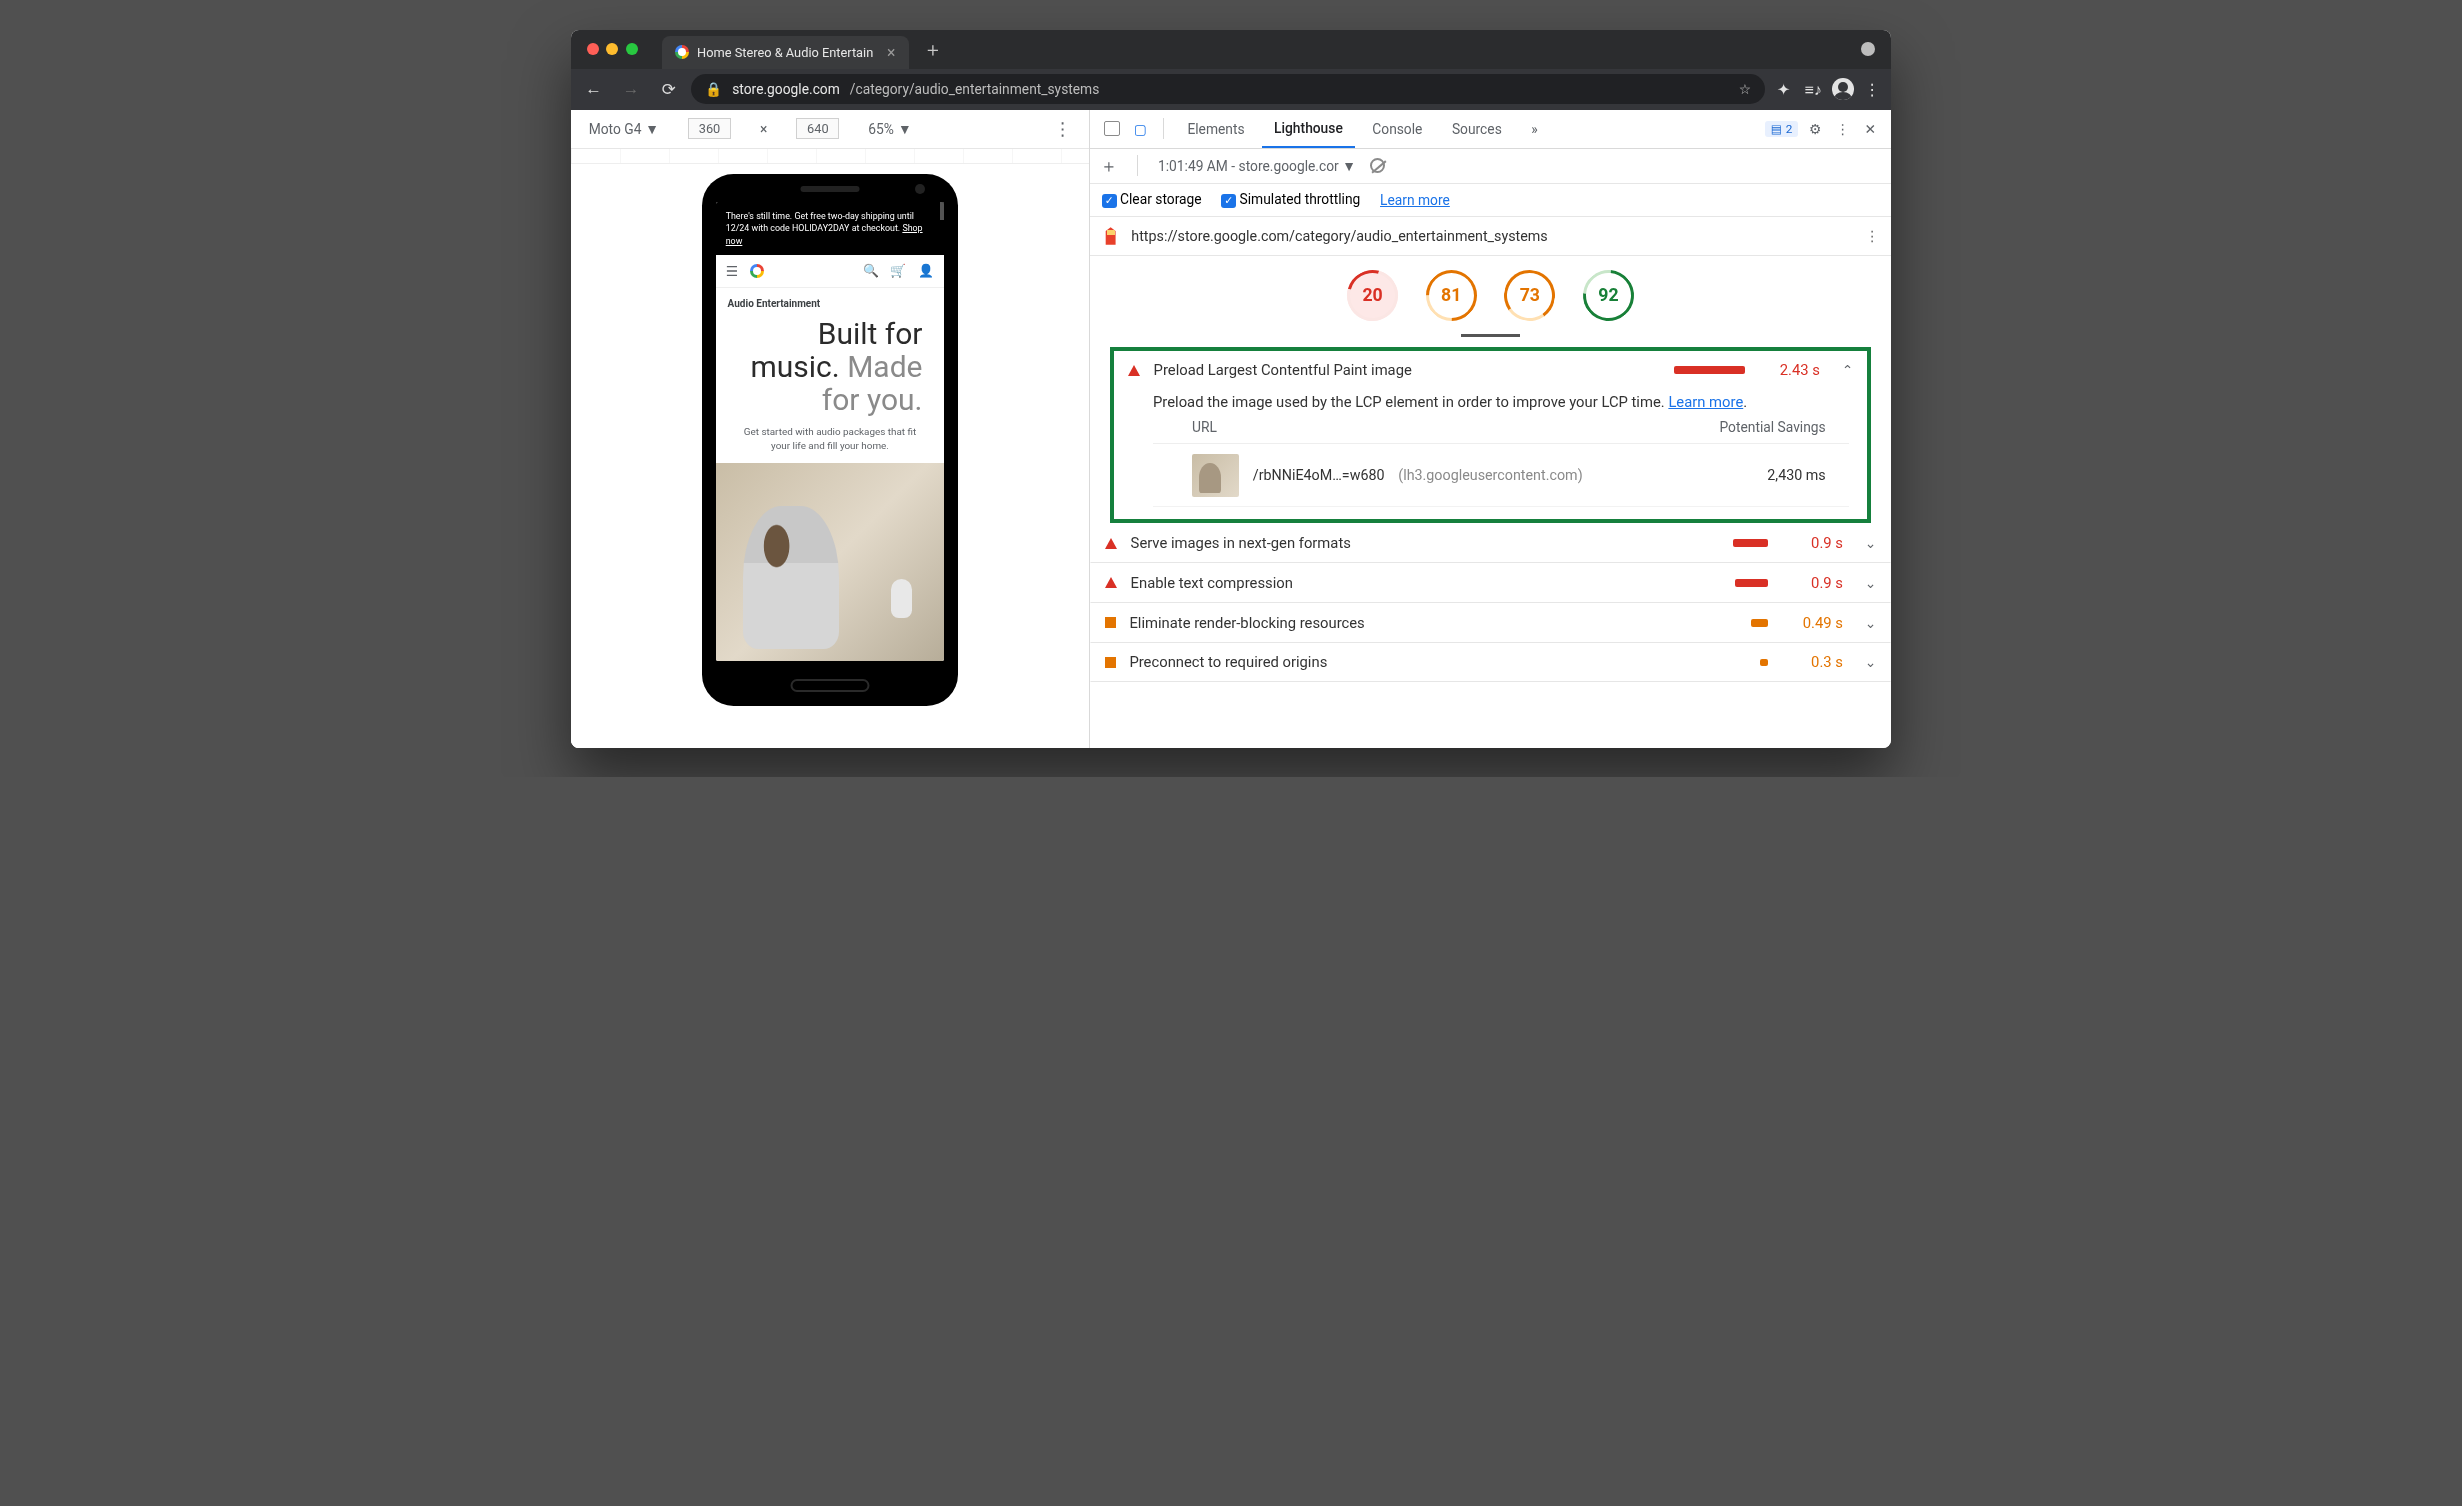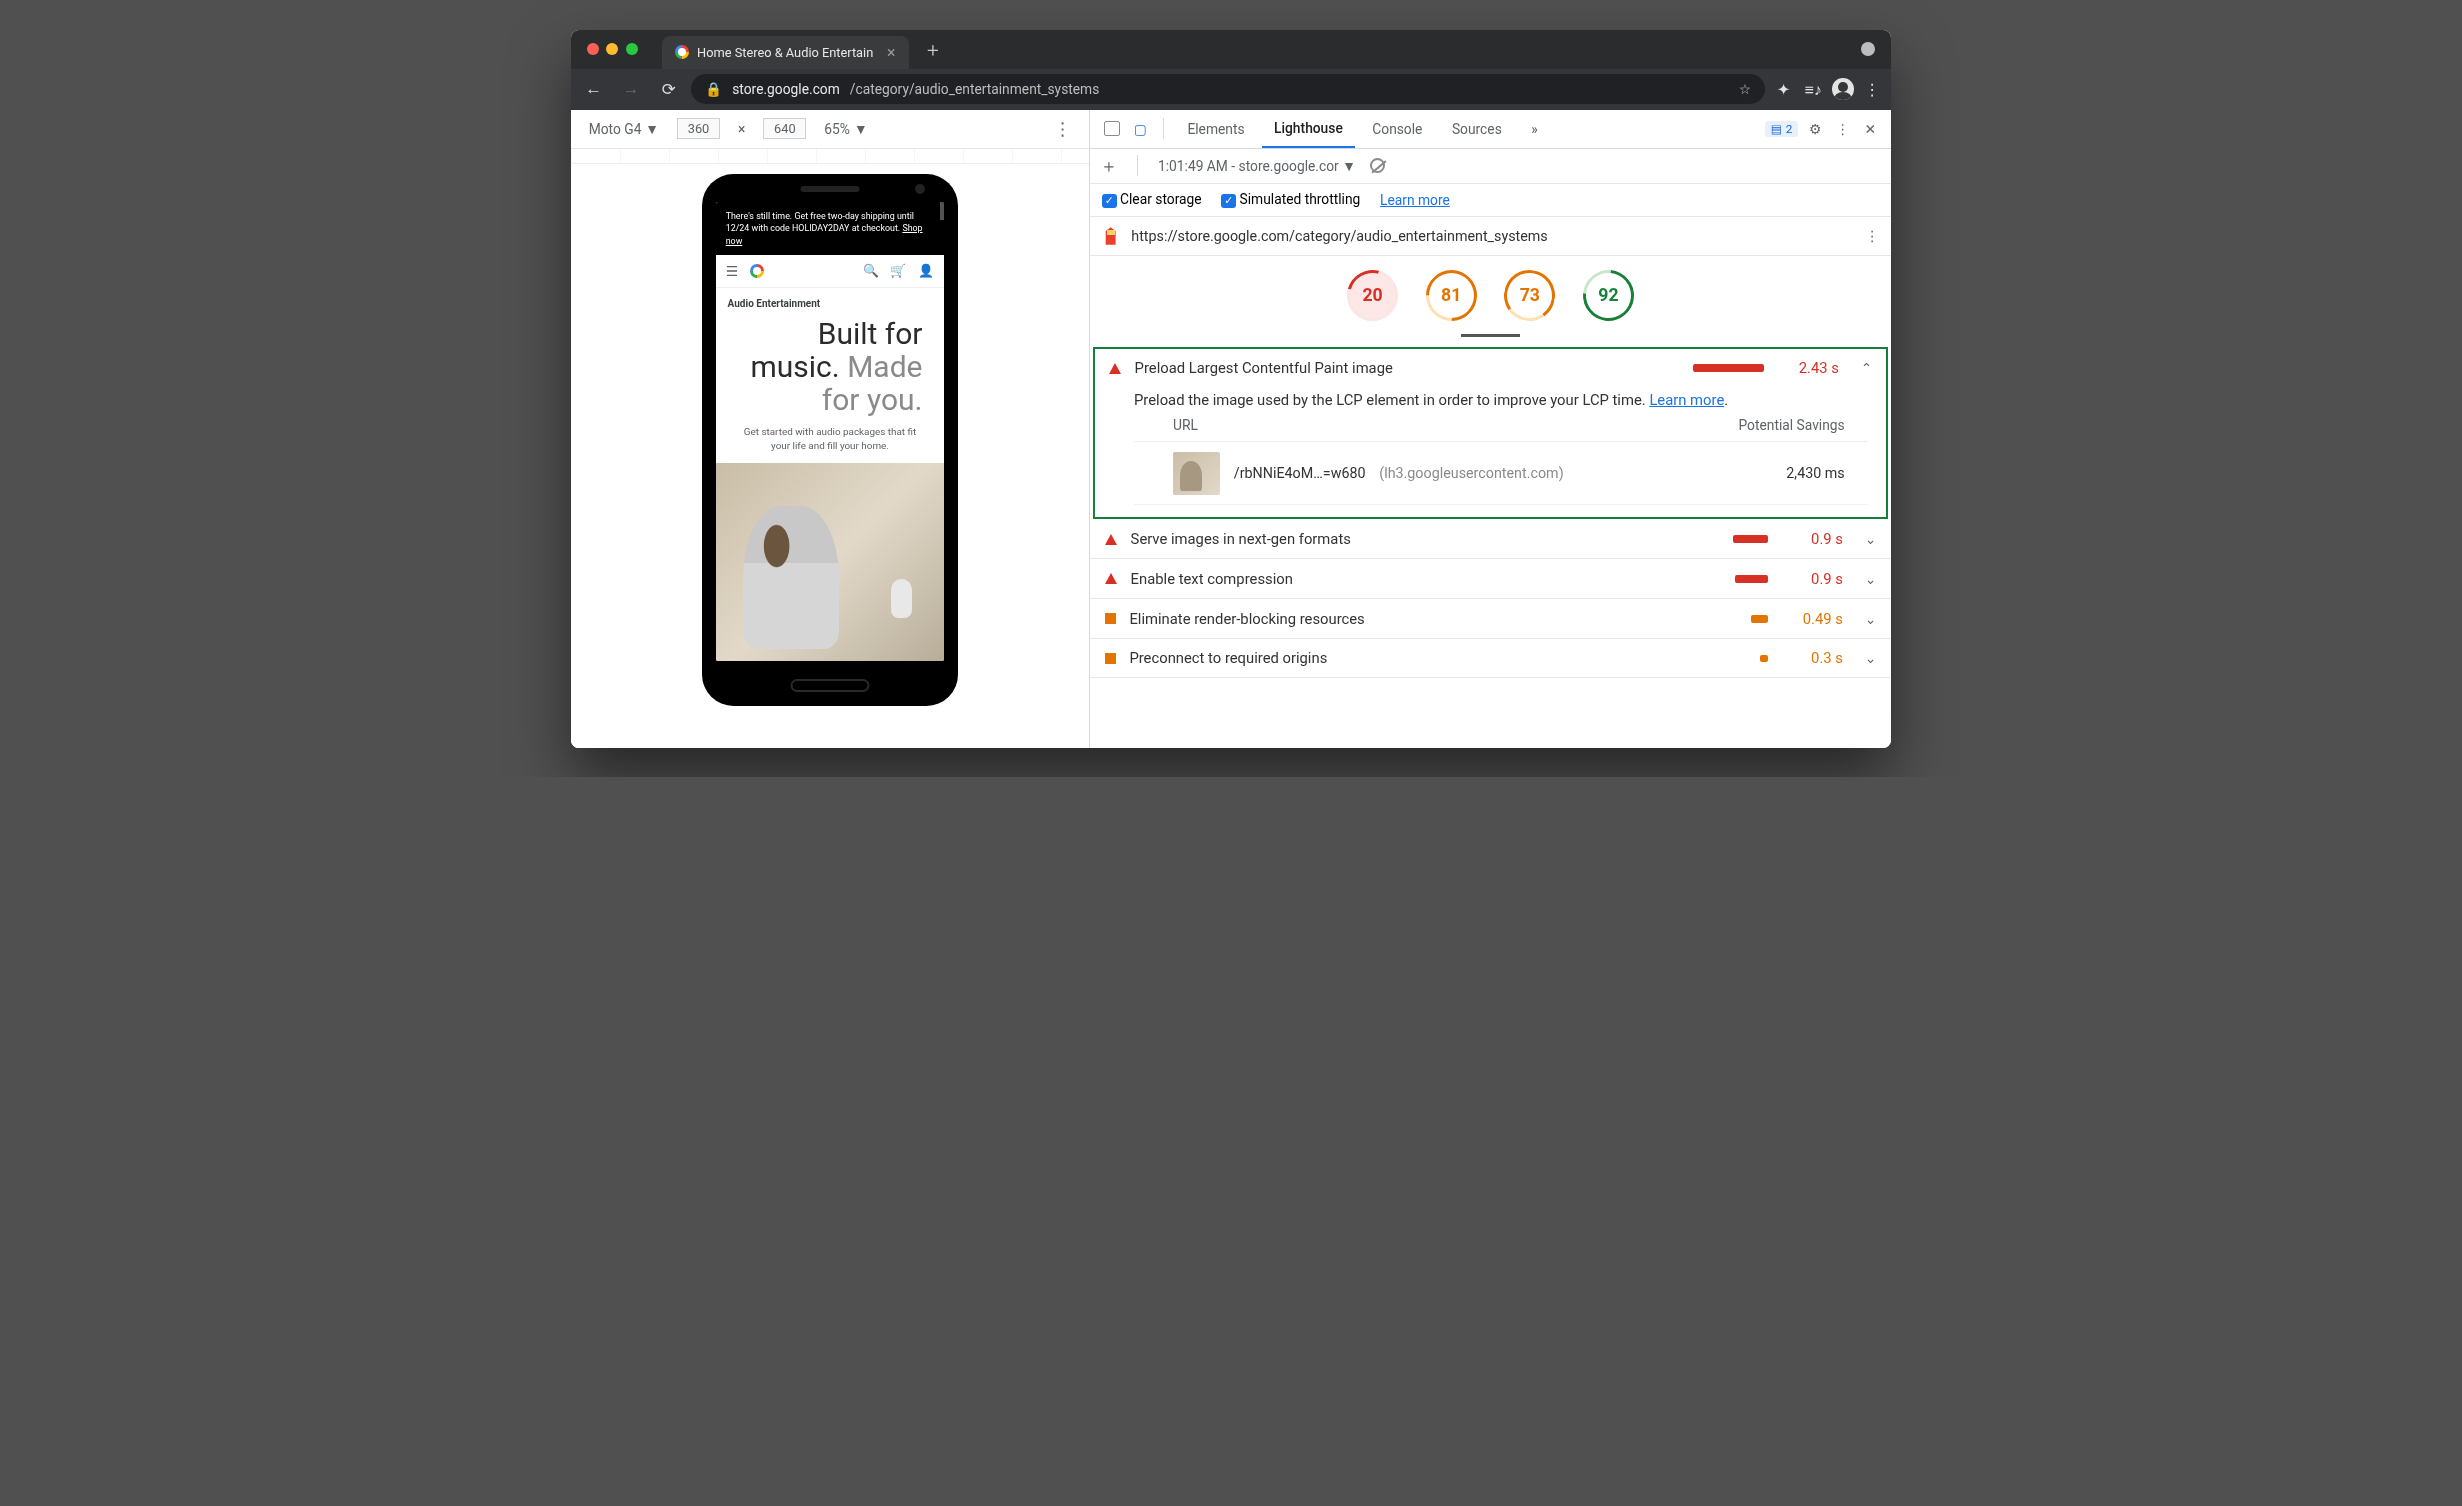--- a/index.html
+++ b/index.html
@@ -20,21 +20,21 @@
   .url-pill{ flex:1; background:#202124; border-radius:17.7px; height:29.6px; display:flex; align-items:center; padding:0 13.8px; gap:9.9px; color:#bdbdbd; font-size:13.8px;}
   .url-pill .host{color:#e8e8e8}
   .url-right{margin-left:auto; display:flex; gap:13.8px; color:#bdbdbd;}
   .ext-ico{color:#e3e3e3; font-size:15.8px; width:21.7px; text-align:center;}
   .avatar-ico{width:21.7px;height:21.7px;border-radius:50%;background:#e3e3e3;position:relative;overflow:hidden}
   .avatar-ico:after{content:'';position:absolute;top:3.9px;left:5.9px;width:9.9px;height:9.9px;border-radius:50%;background:#35363a}
   .avatar-ico:before{content:'';position:absolute;bottom:-5.9px;left:2px;width:17.7px;height:13.8px;border-radius:50%;background:#35363a}
 
   .content { height:638px; display:flex; }
   .left-pane{ width:518px; background:#fff; display:flex; flex-direction:column;}
-  .device-bar{ height:39px; border-bottom:1px solid #e6e6e6; display:flex; align-items:center; gap:18px; padding:0 17.7px; color:#5f6368; font-size:13.8px;}
+  .device-bar{ height:39px; border-bottom:1px solid #e6e6e6; display:flex; align-items:center; gap:29px; padding:0 17.7px; color:#5f6368; font-size:13.8px;}
   .device-bar .sel{ display:flex; gap:3.9px; align-items:center;}
   .dim-input{ width:43px; height:21.7px; border:1px solid #d0d0d0; text-align:center; font-size:12.8px; color:#5f6368; background:#fafafa;}
   .device-kebab{margin-left:auto; font-size:17.7px;}
   .ruler{height:15.8px; background:repeating-linear-gradient(90deg,#f6f6f6 0, #f6f6f6 1px, #fff 1px, #fff 49px); border-bottom:1px solid #eee;}
   .stage{ flex:1; display:flex; align-items:flex-start; justify-content:center; padding-top:9.9px; background:#fff;}
   .phone{ width:256px; height:532px; background:#000; border-radius:31.5px; padding:27.6px 13.8px 45px; position:relative;}
   .speaker{position:absolute;top:11.8px;left:50%;transform:translateX(-50%);width:59px;height:5.9px;border-radius:3px;background:#222;}
   .camera{position:absolute;top:9.9px;right:33px;width:9.9px;height:9.9px;border-radius:50%;background:#222;}
   .homebtn{position:absolute;bottom:13.8px;left:50%;transform:translateX(-50%);width:79px;height:13.8px;border-radius:7.9px;border:2px solid #2a2a2a;}
   .screen{width:100%;height:100%;background:#fff;border-radius:2px;overflow:hidden;display:flex;flex-direction:column;position:relative;}
@@ -82,21 +82,21 @@
   .g-red{background:#fde8e7;color:#d93025}
   .g-red:before{border:3.9px solid #fbe6e4;border-top-color:#d93025;transform:rotate(-30deg)}
   .g-or{background:#fff;color:#e37400}
   .g-or:before{border:3.9px solid #ffe0b2;border-top-color:#e37400;border-right-color:#e37400;border-bottom-color:#e37400;transform:rotate(-45deg)}
   .g-or2{color:#e37400;background:#fff}
   .g-or2:before{border:3.9px solid #ffe0b2;border-top-color:#e37400;border-right-color:#e37400;border-bottom-color:#e37400;transform:rotate(-80deg)}
   .g-gr{color:#188038;background:#fff}
   .g-gr:before{border:3.9px solid #c8e6c9;border-top-color:#188038;border-right-color:#188038;border-bottom-color:#188038;transform:rotate(50deg)}
   .tabline{width:59px;height:3px;background:#555;margin:5.9px auto 9.9px}
   .audit{border:1px solid transparent;border-bottom:1px solid #e6e6e6;}
-  .audit.focus{border:2px solid #15803d;margin:0 3px}
+  .audit.focus{border:4px solid #15803d;margin:0 20px}
   .audit-head{display:flex;align-items:center;padding:9.9px 13.8px;gap:13.8px;cursor:pointer}
   .tri-red{width:0;height:0;border-left:6.9px solid transparent;border-right:6.9px solid transparent;border-bottom:11.8px solid #d93025}
   .sq-or{width:10.8px;height:10.8px;background:#e37400}
   .audit-title{font-size:14.8px;color:#333}
   .audit-head .sp{flex:1}
   .bar{height:7.9px;background:#e8e8e8;border-radius:2px;background:#d93025;margin-right:11.8px}
   .audit-val{color:#d93025;font-size:14.8px;min-width:49px;text-align:right}
   .audit-val.or{color:#e37400}
   .chev{color:#5f6368;font-size:13.8px;margin-left:7.9px}
   .audit-body{padding:3.9px 17.7px 11.8px 39px;font-size:14.8px;color:#333;}

